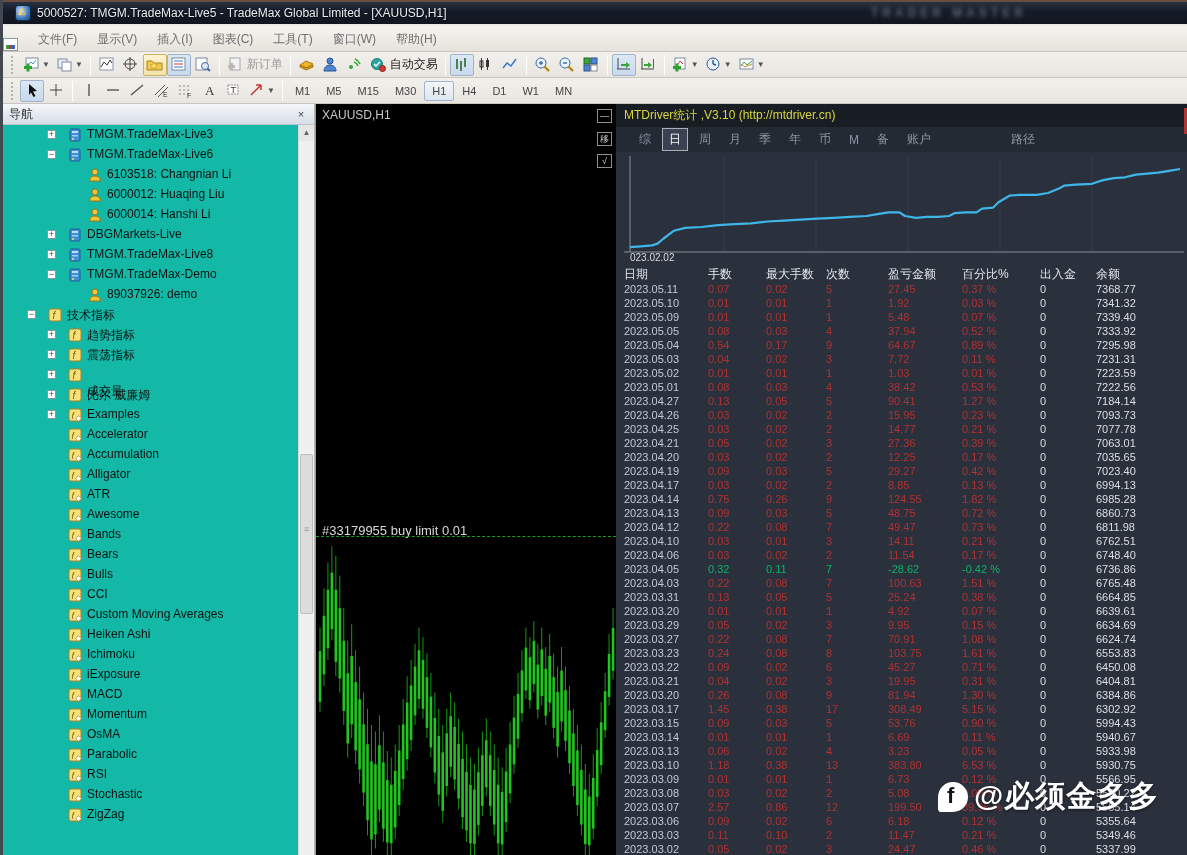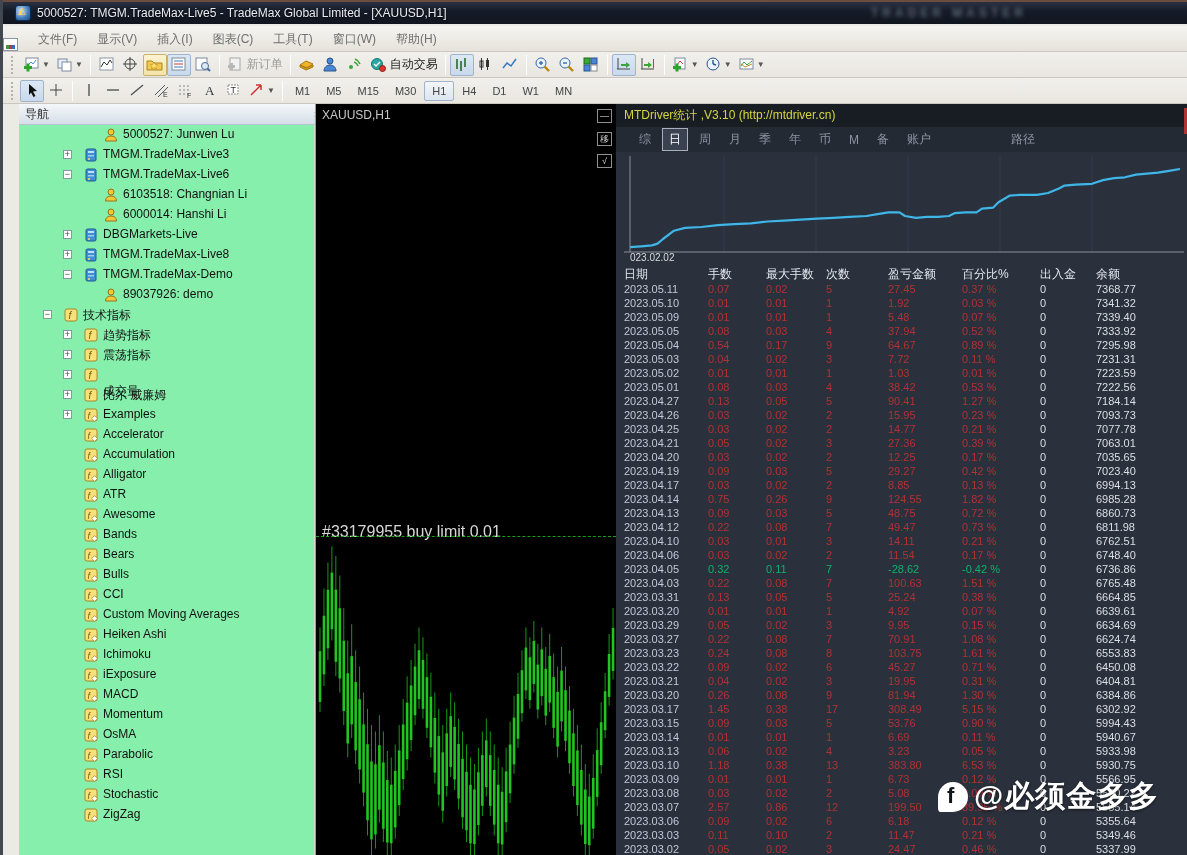--- a/index.html
+++ b/index.html
@@ -40,21 +40,21 @@
   .tbtn.fav-pressed { border-color:#c8b26a; background:linear-gradient(#fdf3d2,#f4e3a8); }
   .tbtn svg { display:block; }
   .tbtn .caret { font-size:8px; color:#555; margin-left:2px; }
   .tb-label { font-size:12px; margin-left:3px; color:#222; }
   .tb-label.disabled { color:#9b9b9b; }
   .sepline { width:1px; height:20px; background:#c2bfb9; border-right:1px solid #fff; margin:0 4px; }
   .tf-btn { font-size:11px; color:#444; padding:3px 7px; border:1px solid transparent; border-radius:2px; }
   .tf-btn.active { border-color:#9fb4cc; background:linear-gradient(#f4f6f8,#dde6ef); }
 
   
-  .navigator { position:absolute; left:16px; top:104px; width:312px; height:751px; background:#86efac; border-right:1px solid #b9b6b0; }
+  .navigator { position:absolute; left:0; top:104px; width:312px; height:751px; background:#14b8a6; border-right:1px solid #b9b6b0; }
   .nav-header { height:21px; background:linear-gradient(#f4f7fa,#d7dee8); border-bottom:1px solid #b9c2cf;
                 display:flex; align-items:center; justify-content:space-between; padding:0 6px; }
   .nav-title { font-size:12px; color:#333; }
   .nav-close { font-size:11px; color:#444; width:14px; text-align:center; cursor:default; }
   .tree { position:absolute; left:0; top:21px; right:16px; bottom:0; overflow:hidden; }
   .titem { position:relative; height:20px; display:flex; align-items:center; font-size:12px; color:#111; white-space:nowrap; }
   .expander { position:absolute; width:9px; height:9px; border:1px solid #8a95a5; background:#fff;
               font-size:9px; line-height:7px; text-align:center; color:#444; }
   .ticon { position:absolute; width:16px; height:16px; }
   .tlabel { position:absolute; top:2px; }
@@ -63,21 +63,21 @@
                        font-size:8px; text-align:center; line-height:16px; }
   .nav-thumb { position:absolute; left:1px; width:13px; top:45%; height:160px; background:#dcdcdc;
                border:1px solid #bdbdbd; border-radius:2px; }
   .nav-thumb::after { content:"≡"; position:absolute; left:3px; top:44%; color:#999; font-size:9px; }
 
   
   .chart { position:absolute; left:312px; top:104px; width:301px; height:751px; background:#000; border-left:1px solid #9a9a9a; }
   .chart-symbol { position:absolute; left:6px; top:4px; color:#c8c8c8; font-size:12px; }
   .chart-btn { position:absolute; right:4px; width:15px; height:14px; border:1px solid #909090;
                color:#cfcfcf; font-size:9px; line-height:13px; text-align:center; background:#000; }
-  .order-label { position:absolute; left:6px; top:419px; color:#d8d8d8; font-size:16px; }
+  .order-label { position:absolute; left:6px; top:419px; color:#d8d8d8; font-size:13px; }
   .order-line { position:absolute; left:0; top:432px; width:100%; border-top:1px dashed #19b219; opacity:.9; }
   .candles-svg { position:absolute; left:0; top:426px; width:301px; height:325px; }
 
   
   .stats { position:absolute; left:613px; top:104px; width:574px; height:751px; background:#2a303c; }
   .stats-titlebar { height:23px; background:#181c23; display:flex; align-items:center; padding-left:8px; }
   .stats-title { color:#d6d63e; font-size:12px; }
   .stats-tabs { height:25px; display:flex; align-items:center; padding-left:16px; gap:4px; background:#242a34; }
   .stab { color:#8d95a3; font-size:12px; padding:2px 6px; border:1px solid transparent; }
   .stab.active { color:#fff; background:#3a4150; border-color:#aab0ba; }
@@ -375,27 +375,20 @@
       <div class="tf-btn">MN</div>
     </div>
 
   <div class="navigator">
     <div class="nav-header">
       <span class="nav-title">导航</span>
       <span class="nav-close">×</span>
     </div>
     <div class="tree" id="nav-tree">
         <div class="titem">
-          <div class="ticon" style="left: 84px; top: 2px;"><svg width="16" height="16" viewBox="0 0 16 16">
-              <circle cx="8" cy="5" r="3" fill="#f0c838" stroke="#96741a"></circle>
-              <path d="M2.5 14c0-3.4 2.4-5 5.5-5s5.5 1.6 5.5 5z" fill="#f0c838" stroke="#96741a"></path>
-            </svg></div>
-          <div class="tlabel" style="left: 104px;">5000527: Junwen Lu</div>
-        </div>
-        <div class="titem">
           <div class="expander" style="left: 44px; top: 5px;">+</div>
           <div class="ticon" style="left: 64px; top: 2px;"><svg width="16" height="16" viewBox="0 0 16 16">
               <rect x="3" y="2" width="10" height="12" rx="1.5" fill="#3f8fd4" stroke="#1d5a96"></rect>
               <rect x="5" y="4" width="6" height="2" fill="#bfe0f8"></rect>
               <rect x="5" y="8" width="6" height="1.5" fill="#9cccee"></rect>
               <circle cx="6" cy="12" r="1" fill="#ffe06a"></circle>
             </svg></div>
           <div class="tlabel" style="left: 84px;">TMGM.TradeMax-Live3</div>
         </div>
         <div class="titem">
@@ -407,20 +400,27 @@
               <circle cx="6" cy="12" r="1" fill="#ffe06a"></circle>
             </svg></div>
           <div class="tlabel" style="left: 84px;">TMGM.TradeMax-Live6</div>
         </div>
         <div class="titem">
           <div class="ticon" style="left: 84px; top: 2px;"><svg width="16" height="16" viewBox="0 0 16 16">
               <circle cx="8" cy="5" r="3" fill="#f0c838" stroke="#96741a"></circle>
               <path d="M2.5 14c0-3.4 2.4-5 5.5-5s5.5 1.6 5.5 5z" fill="#f0c838" stroke="#96741a"></path>
             </svg></div>
           <div class="tlabel" style="left: 104px;">6103518: Changnian Li</div>
+        </div>
+        <div class="titem">
+          <div class="ticon" style="left: 84px; top: 2px;"><svg width="16" height="16" viewBox="0 0 16 16">
+              <circle cx="8" cy="5" r="3" fill="#f0c838" stroke="#96741a"></circle>
+              <path d="M2.5 14c0-3.4 2.4-5 5.5-5s5.5 1.6 5.5 5z" fill="#f0c838" stroke="#96741a"></path>
+            </svg></div>
+          <div class="tlabel" style="left: 104px;">6000012: Huaqing Liu</div>
         </div>
         <div class="titem">
           <div class="ticon" style="left: 84px; top: 2px;"><svg width="16" height="16" viewBox="0 0 16 16">
               <circle cx="8" cy="5" r="3" fill="#f0c838" stroke="#96741a"></circle>
               <path d="M2.5 14c0-3.4 2.4-5 5.5-5s5.5 1.6 5.5 5z" fill="#f0c838" stroke="#96741a"></path>
             </svg></div>
           <div class="tlabel" style="left: 104px;">6000014: Hanshi Li</div>
         </div>
         <div class="titem">
           <div class="expander" style="left: 44px; top: 5px;">+</div>

